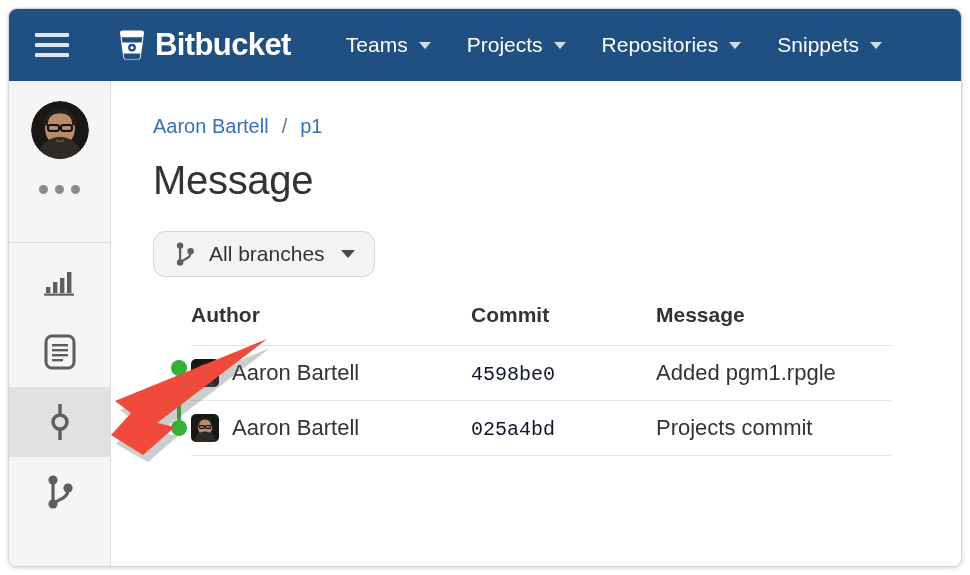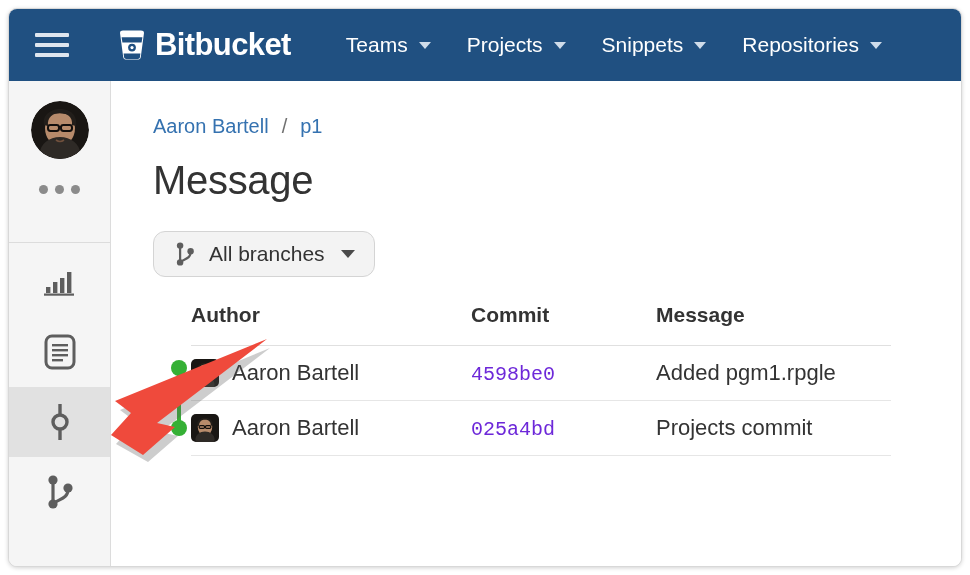--- a/index.html
+++ b/index.html
@@ -278,21 +278,21 @@
   .avatar-sm {
     width: 28px;
     height: 28px;
     border-radius: 5px;
     overflow: hidden;
     flex: none;
     margin-right: 13px;
   }
   .hash {
     font-family: "Liberation Mono", "DejaVu Sans Mono", monospace;
-    color: #6d28d9;
+    color: #0f172a;
     font-size: 20px;
     text-decoration: none;
     cursor: pointer;
   }
 
   
   .arrow-anno {
     position: absolute;
     left: 62px;
     top: 330px;
@@ -329,25 +329,25 @@
     <div class="nav">
       <div class="nav-item">
         <span>Teams</span>
         <span class="caret"></span>
       </div>
       <div class="nav-item">
         <span>Projects</span>
         <span class="caret"></span>
       </div>
       <div class="nav-item">
+        <span>Repositories</span>
+        <span class="caret"></span>
+      </div>
+      <div class="nav-item">
         <span>Snippets</span>
-        <span class="caret"></span>
-      </div>
-      <div class="nav-item">
-        <span>Repositories</span>
         <span class="caret"></span>
       </div>
     </div>
   </div>
 
   <div class="sidebar">
 
     <div class="side-profile">
       <div class="avatar-lg">
         <svg viewBox="0 0 58 58" width="58" height="58">

